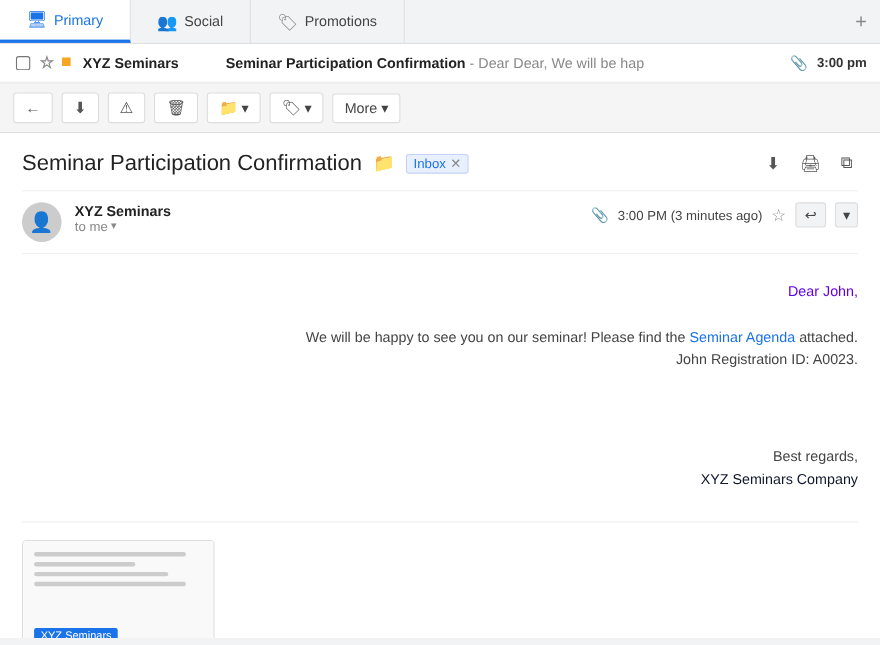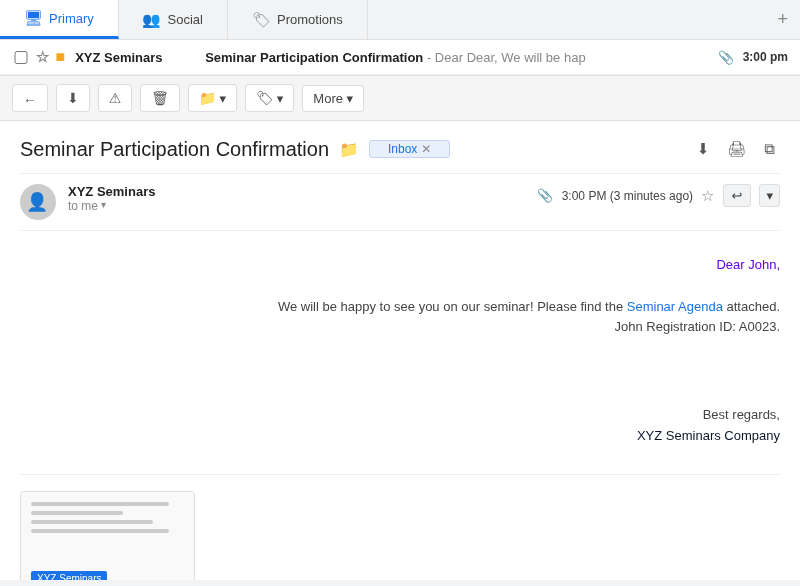--- a/index.html
+++ b/index.html
@@ -62,21 +62,21 @@
     .email-detail { background: #fff; padding: 16px 20px; flex: 1; overflow-y: auto; }
     .email-subject-row {
       display: flex; align-items: center; gap: 10px;
       margin-bottom: 12px;
     }
     .email-subject-title { font-size: 20px; color: #222; font-weight: normal; }
     .folder-icon-yellow { color: #f5a623; font-size: 16px; }
     .inbox-tag {
       background: #e8f0fe; color: #1a73e8;
       border: 1px solid #c5d2f6; border-radius: 3px;
-      padding: 1px 18px; font-size: 12px; display: flex; align-items: center; gap: 4px;
+      padding: 1px 6px; font-size: 12px; display: flex; align-items: center; gap: 4px;
     }
     .inbox-tag-x { cursor: pointer; color: #888; }
     .email-actions-right { margin-left: auto; display: flex; gap: 8px; }
     .icon-btn { cursor: pointer; color: #555; font-size: 15px; padding: 3px 5px; }
 
     .email-meta-row {
       display: flex; align-items: flex-start;
       padding: 10px 0; border-top: 1px solid #f0f0f0; border-bottom: 1px solid #f0f0f0;
       margin-bottom: 16px;
     }

